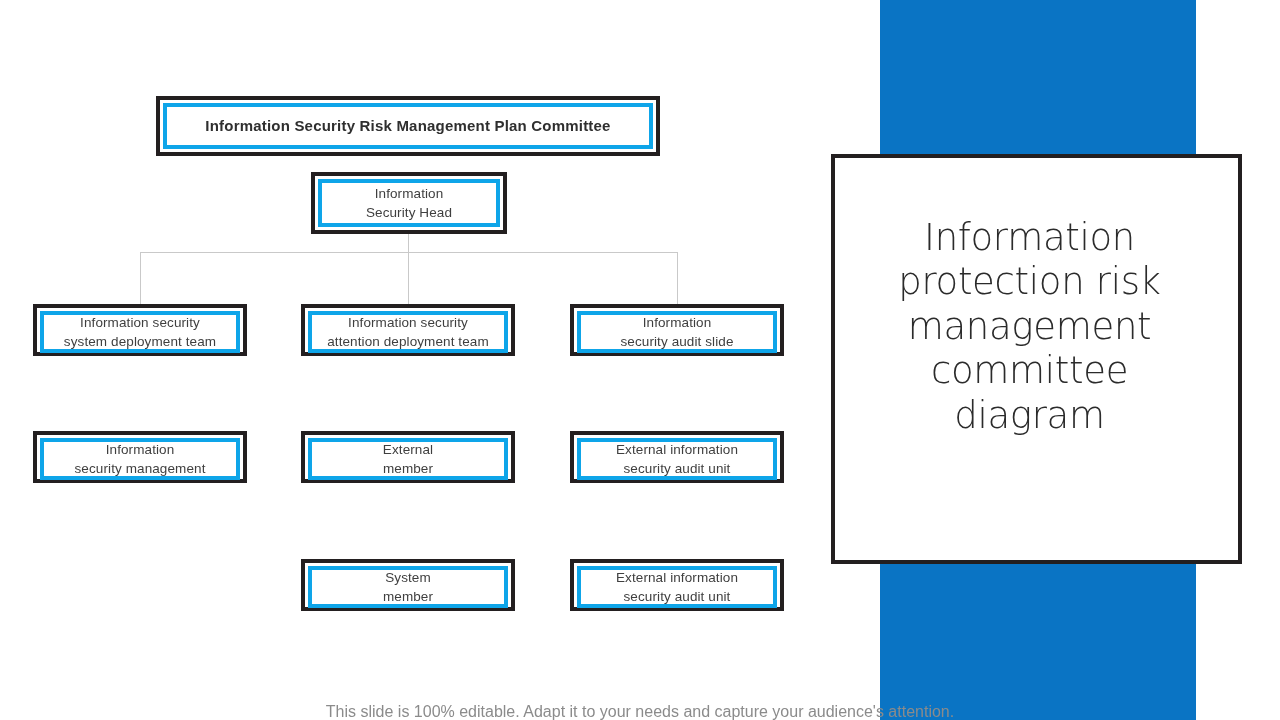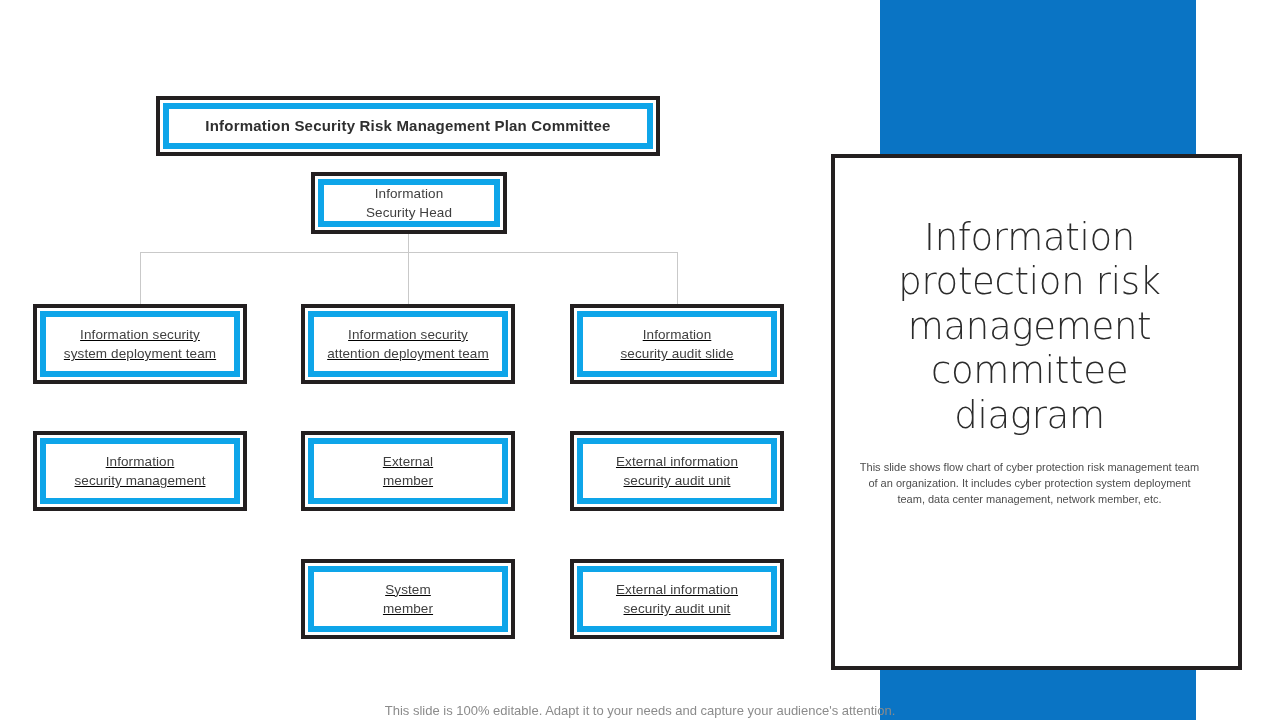--- a/index.html
+++ b/index.html
@@ -48,21 +48,21 @@
     position: absolute;
     box-sizing: border-box;
     border: 4px solid #231f20;
     background: #ffffff;
     padding: 3px;
   }
   .node-inner {
     box-sizing: border-box;
     width: 100%;
     height: 100%;
-    border: 6px solid #0ea5e9;
+    border: 4px solid #0ea5e9;
     display: flex;
     align-items: center;
     justify-content: center;
     text-align: center;
     line-height: 1.42;
     color: #3f3f3f;
     font-size: 13.5px;
     letter-spacing: .1px;
     padding: 17px 6px;
   }
@@ -85,35 +85,35 @@
   
   #head-box {
     left: 311px;
     top: 172px;
     width: 196px;
     height: 62px;
   }
   #head-box .node-inner { font-size: 13.5px; }
 
   
-  .grid-node { height: 80px; text-decoration: underline; }
+  .grid-node { height: 52px; }
   .col-1 { left: 33px;  width: 214px; }
   .col-2 { left: 301px; width: 214px; }
   .col-3 { left: 570px; width: 214px; }
   .row-1 { top: 304px; }
   .row-2 { top: 431px; }
   .row-3 { top: 559px; }
 
   
   #info-card {
     position: absolute;
     left: 831px;
     top: 154px;
     width: 411px;
-    height: 516px;
+    height: 410px;
     box-sizing: border-box;
     border: 4px solid #231f20;
     background: #ffffff;
     padding: 58px 36px 20px 22px;
     display: flex;
     flex-direction: column;
     align-items: center;
   }
   #card-title {
     font-family: "DejaVu Sans", sans-serif;
@@ -135,21 +135,21 @@
     max-width: 378px;
   }
 
   
   #footer-note {
     position: absolute;
     left: 0;
     top: 703px;
     width: 1280px;
     text-align: center;
-    font-size: 13px;
+    font-size: 16px;
     color: #8b8b8b;
     z-index: 3;
   }
 </style>
 </head>
 <body>
 
 <div id="blue-bar"></div>
 
 <div id="diagram">
@@ -237,16 +237,15 @@
         <span>External information</span>
         <span>security audit unit</span>
       </div>
     </div>
   </div>
 
 </div>
 
 <div id="info-card">
   <h1 id="card-title">Information protection risk management committee diagram</h1>
-  <p id="card-desc">This slide shows flow chart of cyber protection risk management team of an organization. It includes cyber protection system deployment team, data center management, network member, etc.</p>
 </div>
 
 <div id="footer-note">This slide is 100% editable. Adapt it to your needs and capture your audience's attention.</div>
 
 </body></html>

